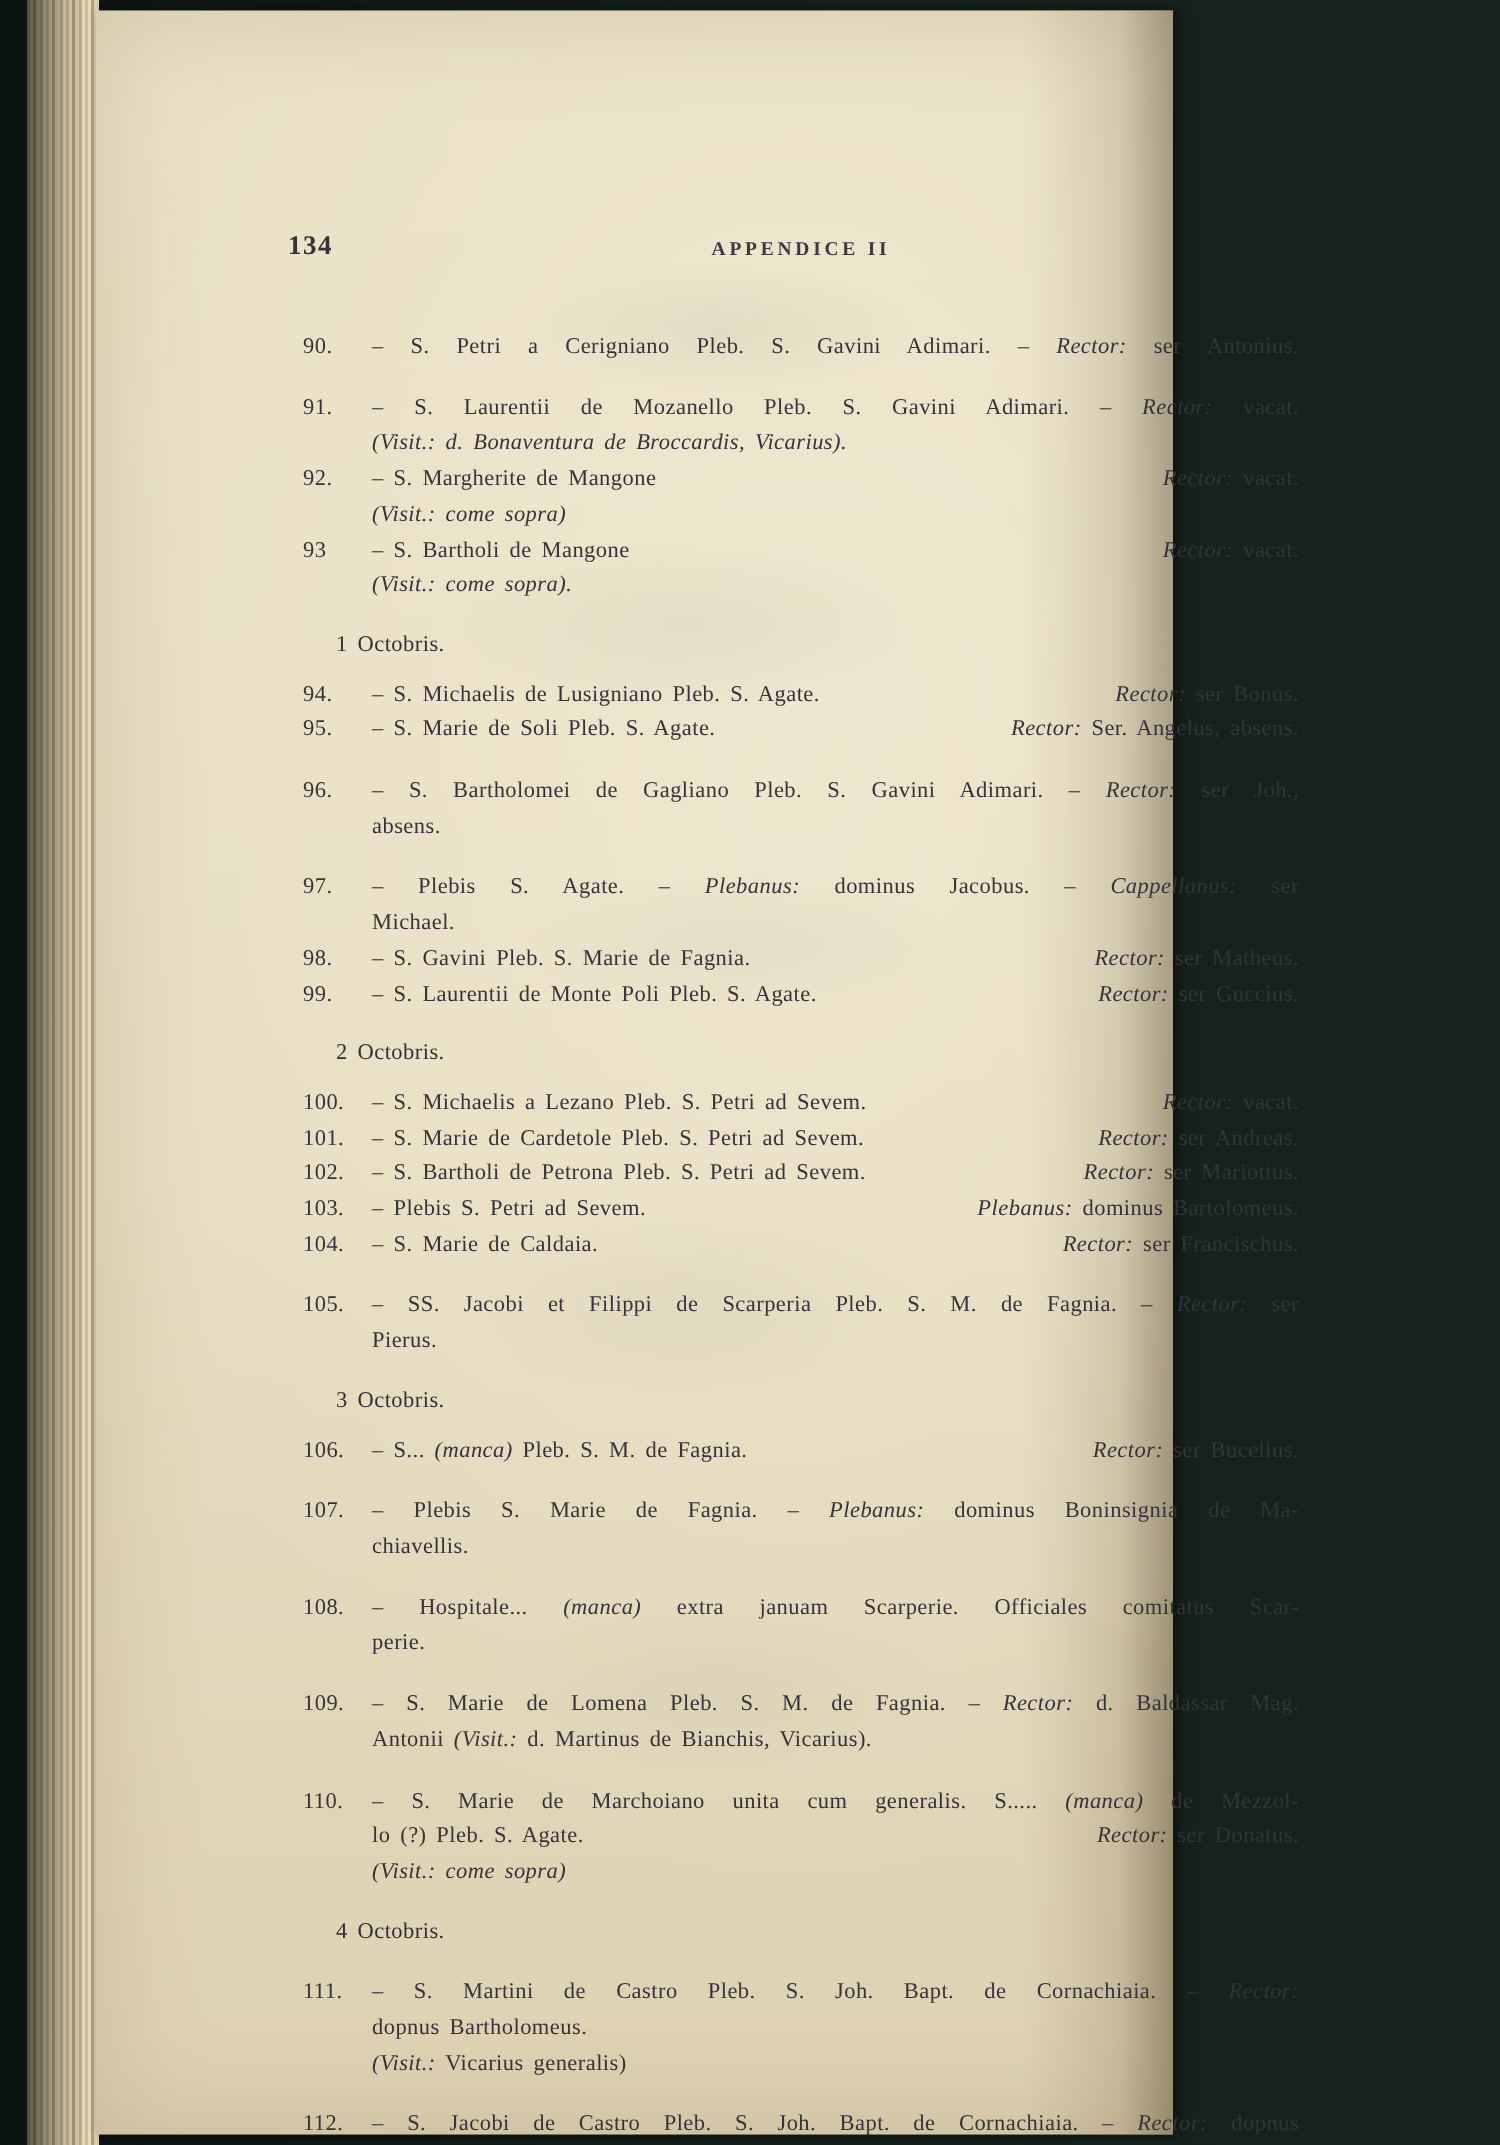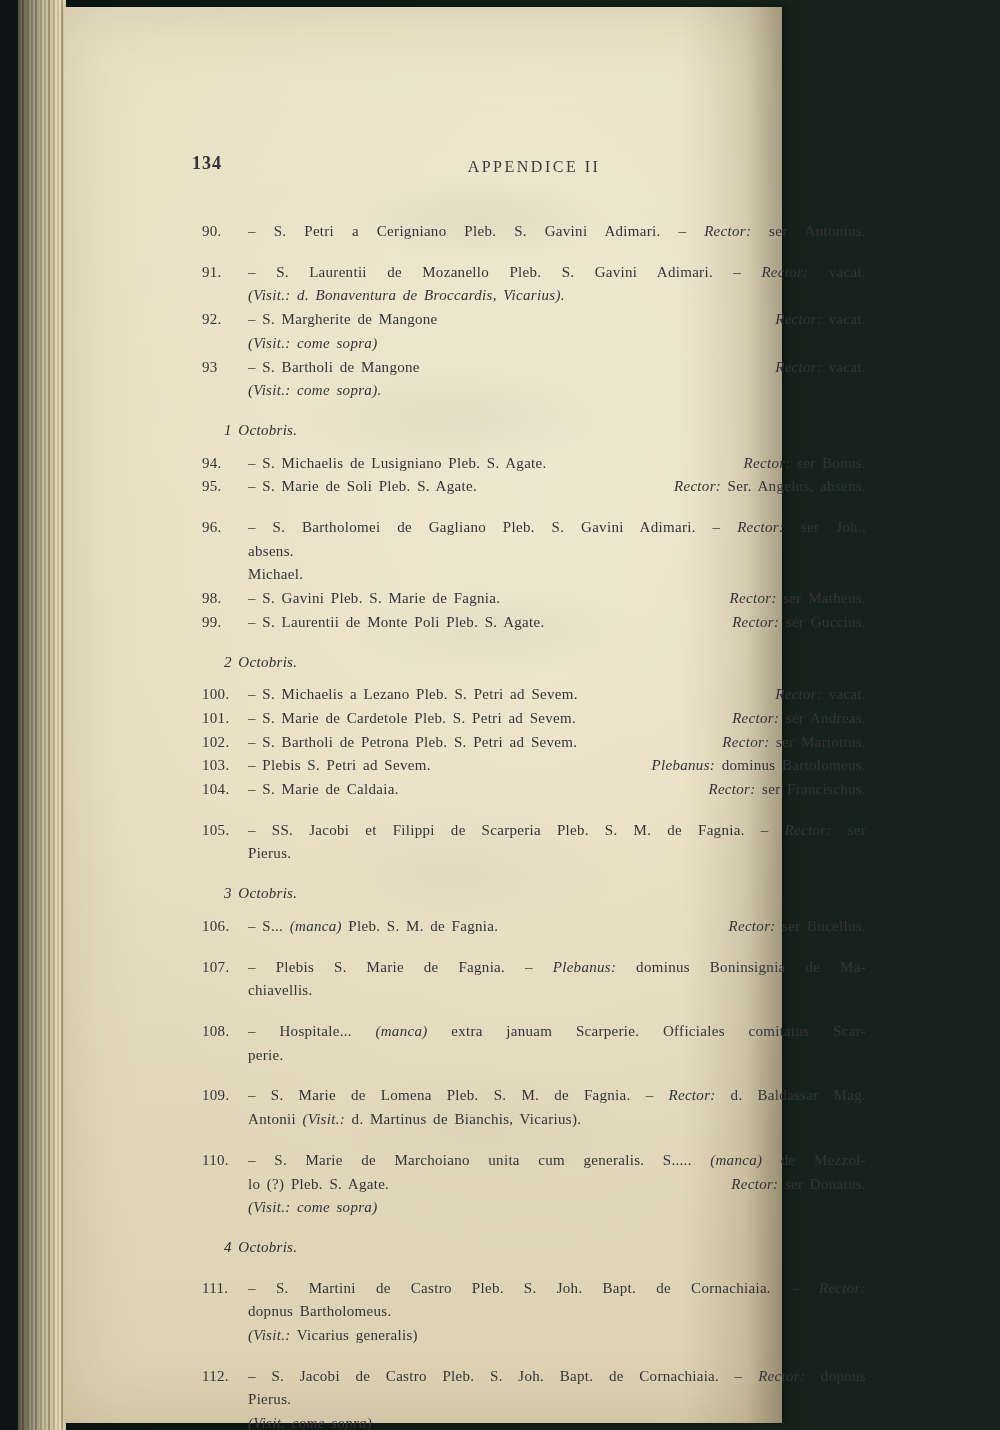--- a/index.html
+++ b/index.html
@@ -43,38 +43,38 @@
       radial-gradient(210px 85px at 58% 79%, rgba(105,112,98,0.055), transparent 70%);
   }
 
   .header-row { position: absolute; top: 146px; left: 138px; width: 664px; height: 32px; }
   .page-number {
     position: absolute; left: -10px; top: 0;
     font-size: 18px; font-weight: bold; letter-spacing: 1px; color: #33323a;
   }
   .page-header {
     position: absolute; left: 0; right: 0; top: 5px; text-align: center;
-    font-size: 16px; font-weight: normal; letter-spacing: 2.5px; color: #3b3a42;
+    font-size: 13px; font-weight: bold; letter-spacing: 2.5px; color: #3b3a42;
   }
 
   .entries {
     position: absolute; top: 196px; left: 138px; width: 664px;
     color: #34333b;
     font-size: 15px; line-height: 23.7px;
     word-spacing: 2.5px; letter-spacing: 0.3px;
   }
   .entry { margin: 0; }
   .line .num { display: inline-block; width: 46px; }
   .line.cont { padding-left: 46px; }
   .line.has-right { display: flex; }
   .line.has-right .text { flex: 1 1 auto; }
   .line.has-right .right { white-space: nowrap; }
   .line.jfull { text-align: justify; text-align-last: justify; margin-top: 17px; }
   .it { font-style: italic; }
-  .heading { font-style: italic; padding-left: 22px; margin: 16px 0 9px 0; color: #302f37; }
+  .heading { padding-left: 22px; margin: 16px 0 9px 0; color: #302f37; }
 </style>
 </head>
 <body>
 
 <div class="book">
   <div class="page-stack"></div>
   <div class="page">
     <div class="bleed"></div>
     <div class="header-row">
       <span class="page-number">134</span>
@@ -117,20 +117,21 @@
             <span class="num">95.</span>
             <span class="text"><span>– S. Marie de Soli Pleb. S. Agate.</span></span>
             <span class="right"><span class="it">Rector:</span><span> Ser. Angelus, absens.</span></span>
           </div>
         </div>
         <div class="entry">
           <div class="line first jfull"><span class="num">96.</span><span class="text"><span>– S. Bartholomei de Gagliano Pleb. S. Gavini Adimari. – </span><span class="it">Rector:</span><span> ser Joh.,</span></span></div>
           <div class="line cont"><span class="text"><span>absens.</span></span></div>
         </div>
         <div class="entry">
+          <div class="line first jfull"><span class="num">97.</span><span class="text"><span>– Plebis S. Agate. – </span><span class="it">Plebanus:</span><span> dominus Jacobus. – </span><span class="it">Cappellanus:</span><span> ser</span></span></div>
           <div class="line cont"><span class="text"><span>Michael.</span></span></div>
         </div>
         <div class="entry">
           <div class="line first has-right">
             <span class="num">98.</span>
             <span class="text"><span>– S. Gavini Pleb. S. Marie de Fagnia.</span></span>
             <span class="right"><span class="it">Rector:</span><span> ser Matheus.</span></span>
           </div>
         </div>
         <div class="entry">

